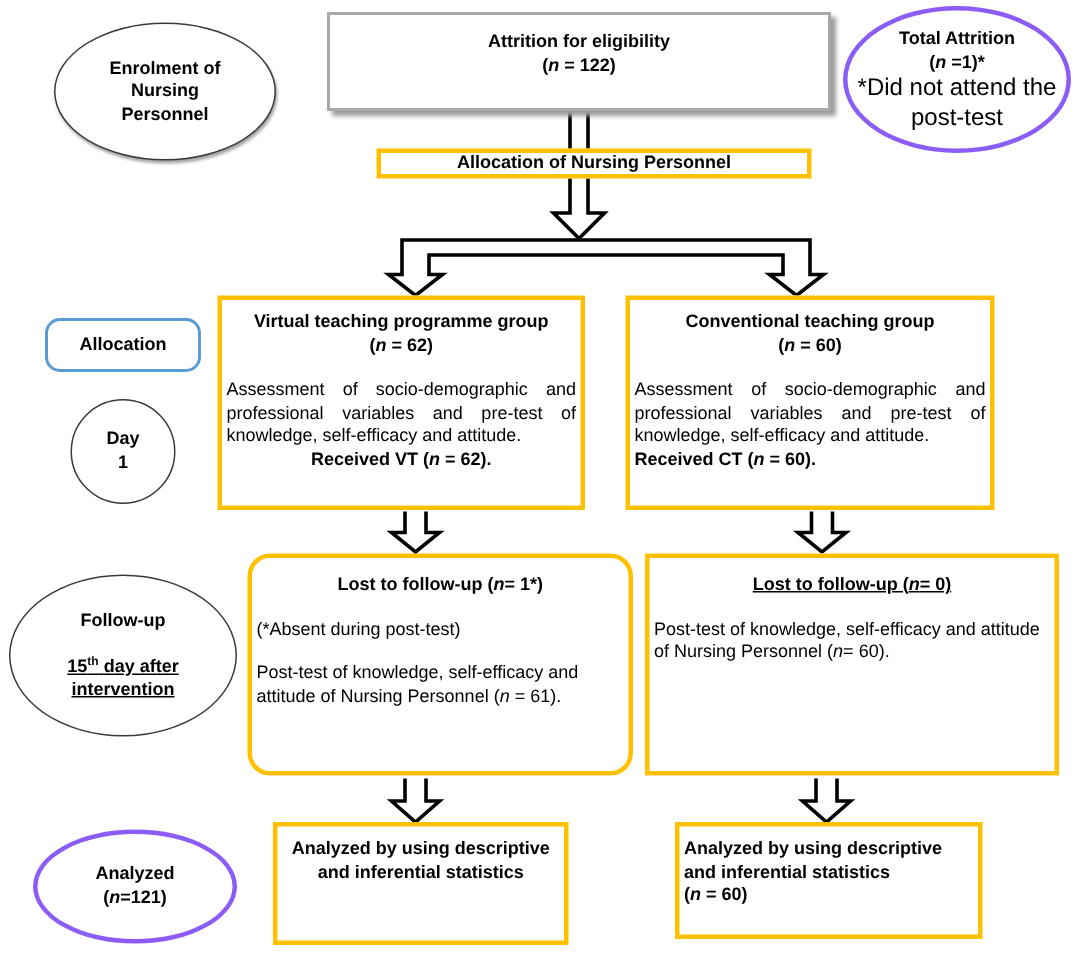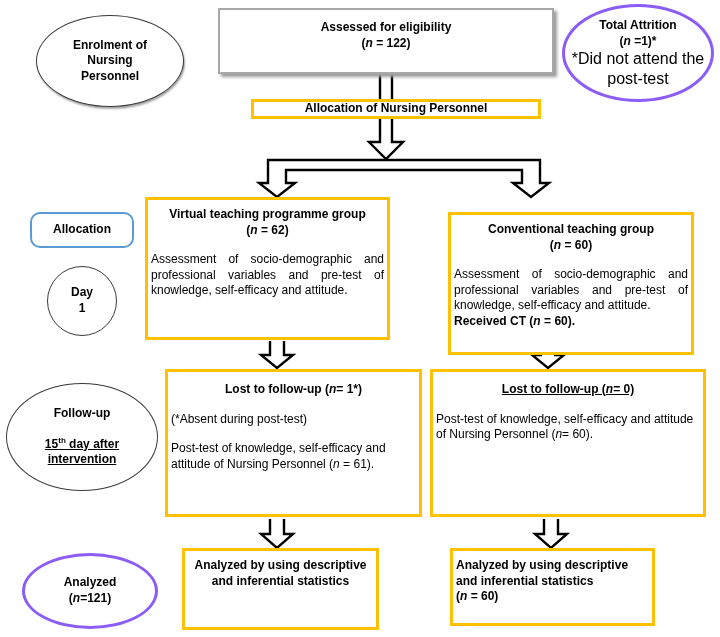--- a/index.html
+++ b/index.html
@@ -57,49 +57,50 @@
     <div class="bold">Follow-up</div>
     <div class="bold mt14" style="width:110px;text-decoration:underline;">15<sup>th</sup> day after intervention</div>
   </div>
 
   <div class="abs node oval thick-oval" style="left:22px;top:553px;width:136px;height:76px;">
     <div class="bold">Analyzed</div>
     <div class="bold">(<i>n</i>=121)</div>
   </div>
 
   <div class="abs node gray-box center" style="left:218px;top:8px;width:336px;height:66px;padding-top:10px;">
-    <div class="bold">Assessed for eligibility</div>
+    <div class="bold">Attrition for eligibility</div>
     <div class="bold">(<i>n</i> = 122)</div>
   </div>
 
   <div class="abs node oval thick-oval" style="left:562px;top:4px;width:152px;height:98px;">
     <div class="bold">Total Attrition</div>
     <div class="bold">(<i>n</i> =1)*</div>
     <div class="small">*Did not attend the</div>
     <div class="small">post-test</div>
   </div>
 
   <div class="abs node banner orange-box center" style="left:251px;top:99px;width:290px;height:20px;display:flex;align-items:center;justify-content:center;">
     <div class="bold">Allocation of Nursing Personnel</div>
   </div>
 
   <div class="abs node orange-box pad" style="left:145px;top:197px;width:245px;height:143px;">
     <div class="bold center">Virtual teaching programme group</div>
     <div class="bold center">(<i>n</i> = 62)</div>
     <div class="justify mt14">Assessment of socio-demographic and professional variables and pre-test of knowledge, self-efficacy and attitude.</div>
+    <div class="bold center">Received VT (<i>n</i> = 62).</div>
   </div>
 
-  <div class="abs node orange-box pad" style="left:448px;top:197px;width:246px;height:143px;margin-top:15px;">
+  <div class="abs node orange-box pad" style="left:417px;top:197px;width:246px;height:143px;">
     <div class="bold center">Conventional teaching group</div>
     <div class="bold center">(<i>n</i> = 60)</div>
     <div class="justify mt14">Assessment of socio-demographic and professional variables and pre-test of knowledge, self-efficacy and attitude.</div>
     <div class="bold">Received CT (<i>n</i> = 60).</div>
   </div>
 
-  <div class="abs node orange-box pad" style="left:165px;top:369px;width:257px;height:148px;">
+  <div class="abs node orange-box pad" style="left:165px;top:369px;width:257px;height:148px;border-radius:15px;">
     <div class="bold center" style="margin-top:3px;">Lost to follow-up (<i>n</i>= 1*)</div>
     <div class="mt14">(*Absent during post-test)</div>
     <div class="mt14">Post-test of knowledge, self-efficacy and attitude of Nursing Personnel (<i>n</i> = 61).</div>
   </div>
 
   <div class="abs node orange-box pad" style="left:430px;top:369px;width:276px;height:148px;">
     <div class="bold center" style="margin-top:3px;text-decoration:underline;">Lost to follow-up (<i>n</i>= 0)</div>
     <div class="mt14">Post-test of knowledge, self-efficacy and attitude of Nursing Personnel (<i>n</i>= 60).</div>
   </div>
 

